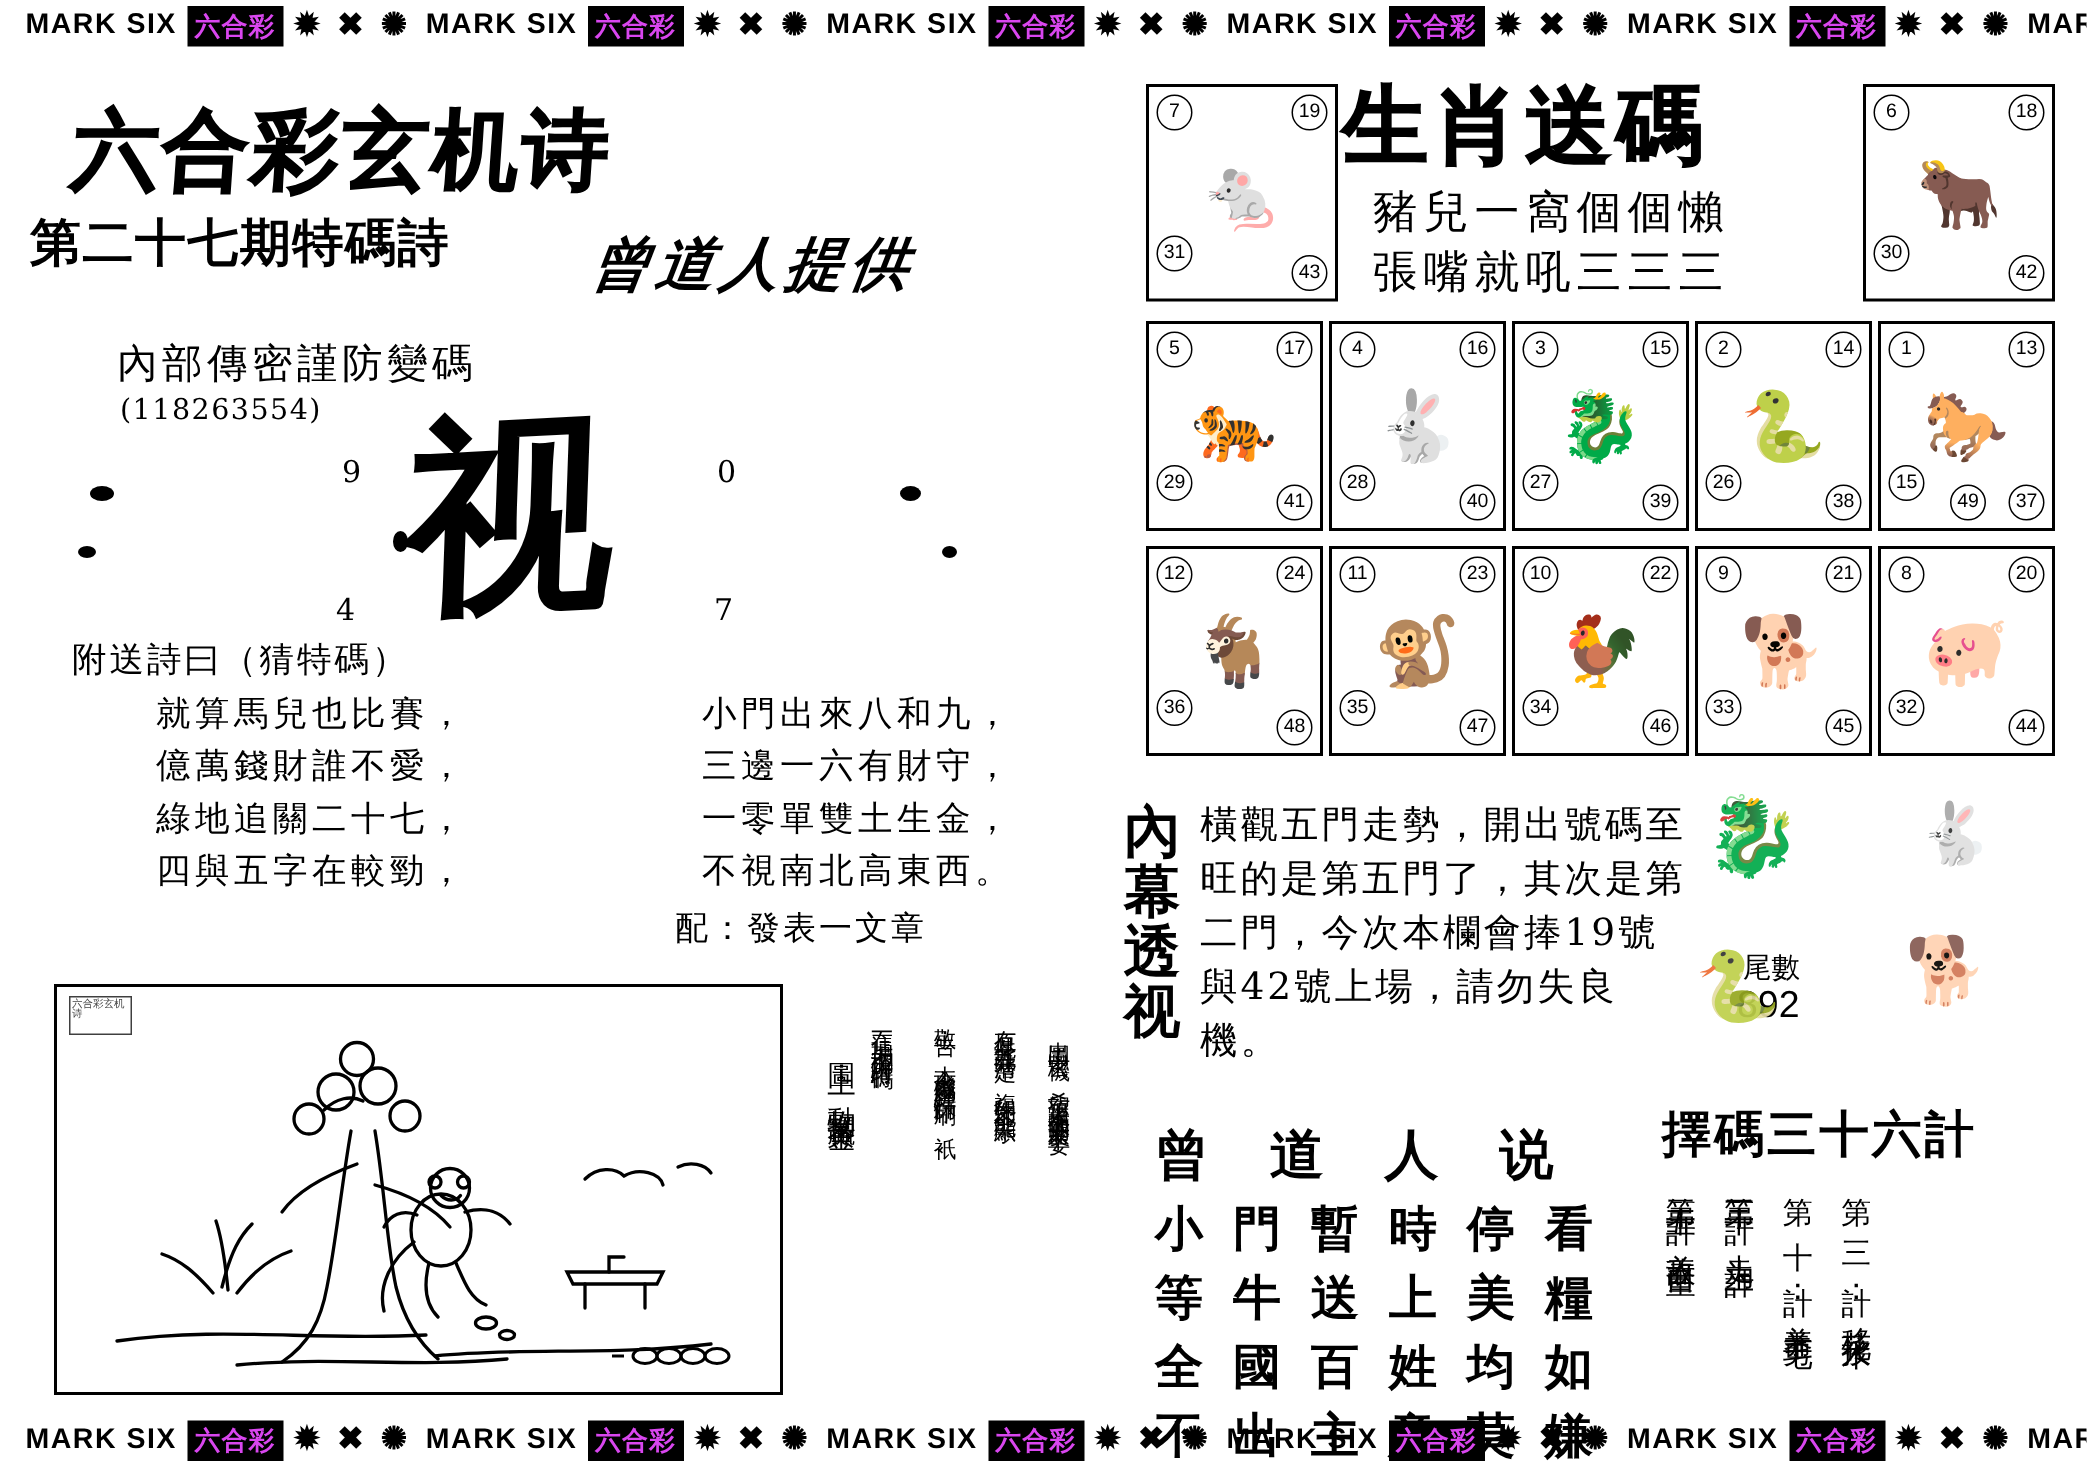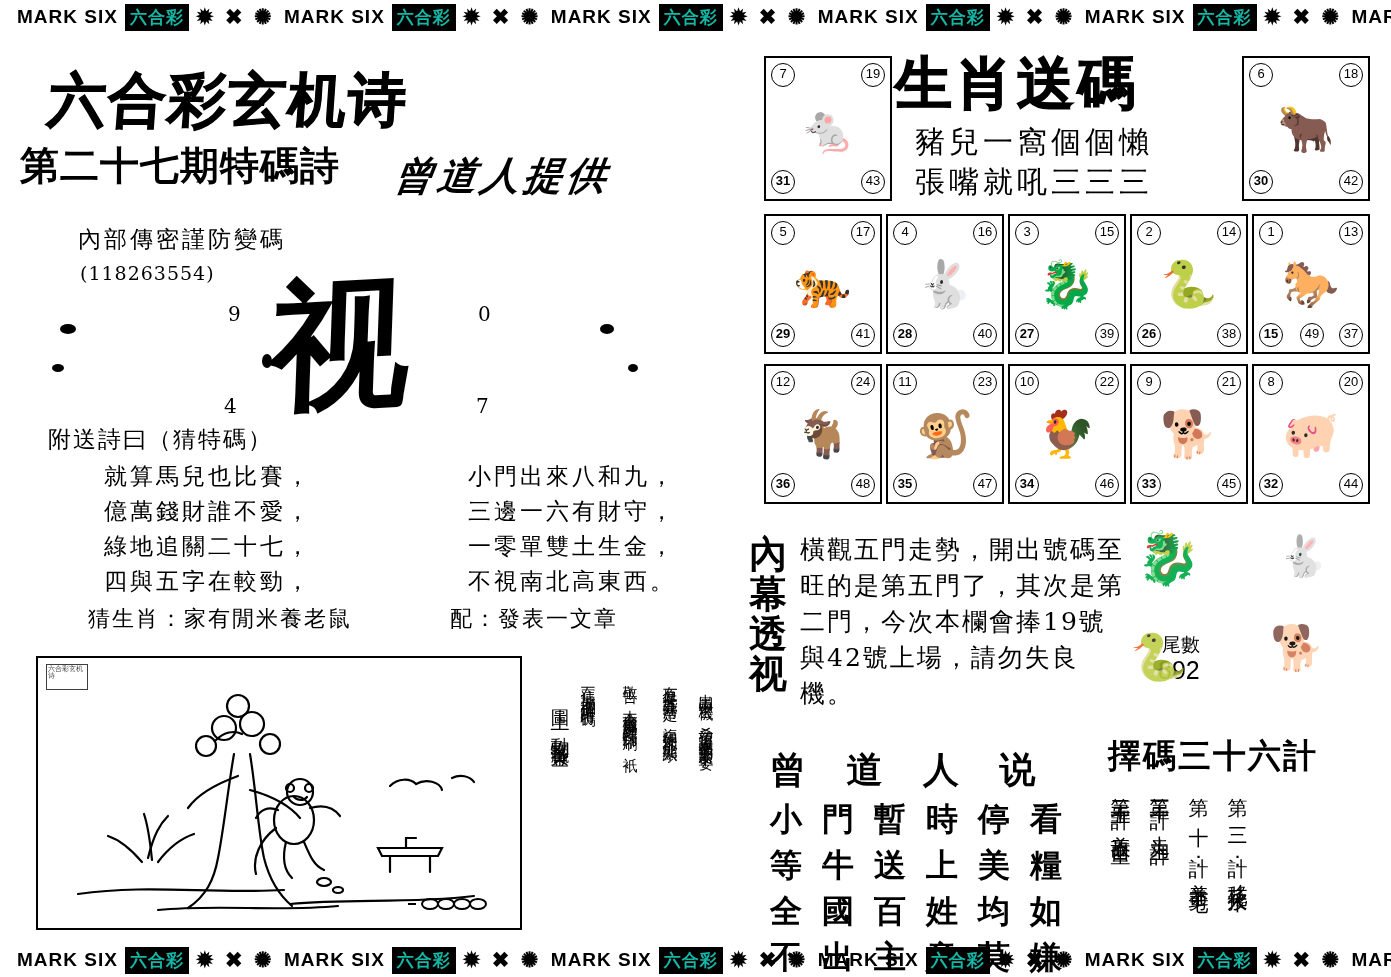--- a/index.html
+++ b/index.html
@@ -38,21 +38,21 @@
   .strip.top { top: 0; }
   .strip.bottom { bottom: 0; }
   .strip .unit {
     display: inline-flex;
     align-items: center;
     gap: 7px;
     margin-right: 8px;
   }
   .strip .blk {
     background: #000;
-    color: #14b8a6;
+    color: #d946ef;
     padding: 2px 5px;
     font-size: 17px;
     font-family: "DejaVu Sans", sans-serif;
   }
   .strip .ornament {
     display: inline-block;
     width: 22px;
     height: 22px;
     position: relative;
   }
@@ -76,38 +76,38 @@
     font-size: 58px;
     font-weight: bold;
     letter-spacing: 2px;
     font-family: "DejaVu Serif", serif;
     -webkit-text-stroke: 1px #000;
     transform: skewX(-4deg);
   }
   .title-sub {
     position: absolute;
     left: 20px; top: 105px;
-    font-size: 39px;
+    font-size: 34px;
     font-weight: bold;
     letter-spacing: 1px;
     text-align: right;
   }
   .provider {
     position: absolute;
     left: 395px; top: 115px;
     font-size: 39px;
     font-weight: bold;
     font-style: italic;
     letter-spacing: 4px;
     transform: skewX(-8deg);
   }
   .inner-note {
     position: absolute;
     left: 78px; top: 190px;
-    font-size: 23px;
+    font-size: 27px;
     letter-spacing: 3px;
   }
   .inner-code {
     position: absolute;
     left: 80px; top: 228px;
     font-size: 19px;
     letter-spacing: 1px;
   }
   .big-char {
     position: absolute;
@@ -235,21 +235,21 @@
     border: 1.5px solid #000;
     border-radius: 50%;
     font-family: "Liberation Sans", sans-serif;
     font-size: 13px;
     line-height: 20px;
     text-align: center;
     background: #fff;
   }
   .num.tl { left: 5px; top: 5px; }
   .num.tr { right: 5px; top: 5px; }
-  .num.bl { left: 5px; bottom: 5px; font-weight: bold; }
+  .num.bl { left: 5px; bottom: 18px; }
   .num.br { right: 5px; bottom: 5px; }
   .num.bm { left: 50%; margin-left: -11px; bottom: 5px; }
   .card .animal {
     position: absolute;
     left: 0; right: 0; top: 50%;
     transform: translateY(-50%);
     text-align: center;
     font-size: 46px;
     line-height: 1;
   }
@@ -409,21 +409,20 @@
       <div>綠地追關二十七，</div>
       <div>四與五字在較勁，</div>
     </div>
     <div class="poem c2">
       <div>小門出來八和九，</div>
       <div>三邊一六有財守，</div>
       <div>一零單雙土生金，</div>
       <div>不視南北高東西。</div>
     </div>
 
-    <div class="guess-line">猜生肖：家有閒米養老鼠</div>
     <div class="guess-pair">配：發表一文章</div>
 
     <div class="pic-box">
       <div class="pic-stamp">六合彩玄机诗</div>
       <svg width="478" height="266" viewBox="0 0 478 266">
         <g fill="none" stroke="#000" stroke-width="2.2" stroke-linecap="round">
 
           <path d="M196 96 C190 130 186 170 180 200 C176 222 168 238 150 250"></path>
           <path d="M212 96 C218 132 220 172 226 200 C231 220 240 236 254 248"></path>
           <path d="M200 118 C178 126 160 136 150 150"></path>

